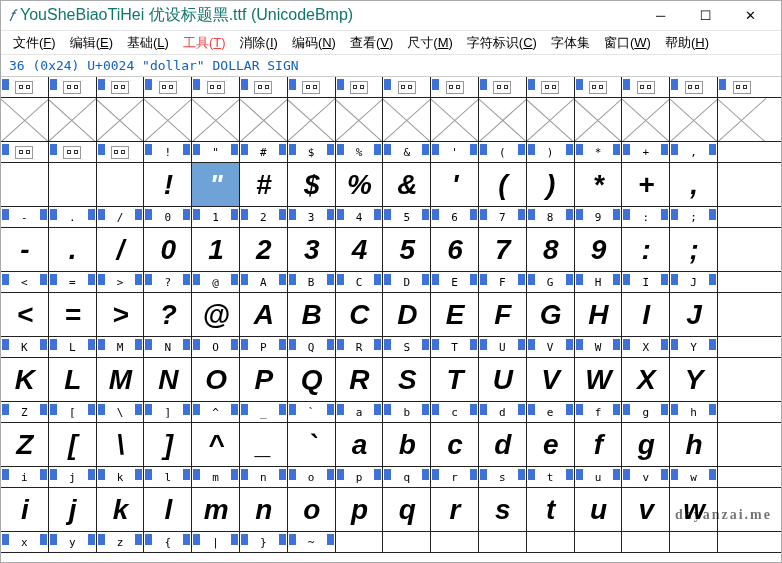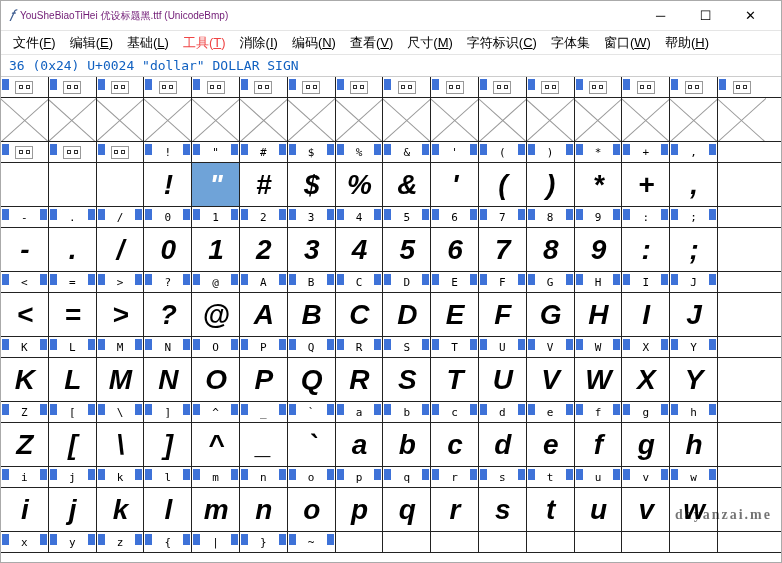--- a/index.html
+++ b/index.html
@@ -1,19 +1,19 @@
 <!DOCTYPE html>
 <html><head>
 <meta charset="utf-8">
 <style>
 *{margin:0;padding:0;box-sizing:border-box}
 body{font-family:"Microsoft YaHei",sans-serif;font-size:12px;background:#fff;width:782px;height:563px;overflow:hidden;border:1px solid #aaa}
 .titlebar{height:30px;display:flex;align-items:center;padding:0 8px;background:#fff;border-bottom:1px solid #e5e5e5}
 .titlebar .icon{font-style:italic;font-family:Georgia,serif;font-size:16px;margin-right:6px;color:#3e5d90}
-.titlebar .title{flex:1;font-size:10px;color:#701a75}
+.titlebar .title{flex:1;font-size:16px;color:#0f766e}
 .winbtns{display:flex;gap:0}
 .winbtn{width:45px;height:28px;display:flex;align-items:center;justify-content:center;font-size:13px;font-family:Segoe UI Symbol}
 .menubar{height:24px;display:flex;align-items:center;padding:2px 6px;gap:2px;border-bottom:1px solid #e5e5e5;font-size:13px}
 .menuitem{padding:2px 6px;cursor:default}
 .menuitem.dis{color:#ef4444}
 .menuitem u{text-decoration:underline}
 .status{padding:3px 8px;font-family:Consolas,monospace;font-size:13px;color:#1060c0;border-bottom:1px solid #ccc}
 .grid{display:flex;flex-direction:column;position:relative}
 .row{display:flex;height:21px;border-bottom:1px solid #222}
 .row.big{height:44px}

